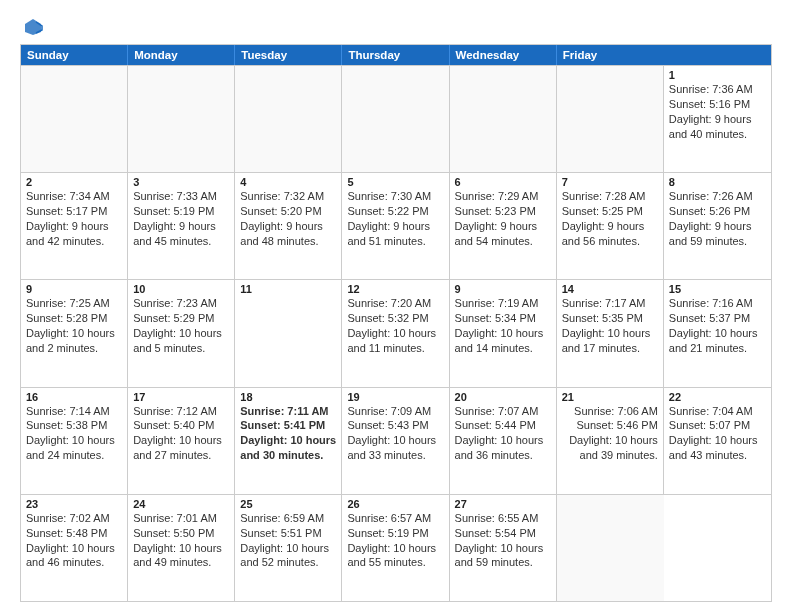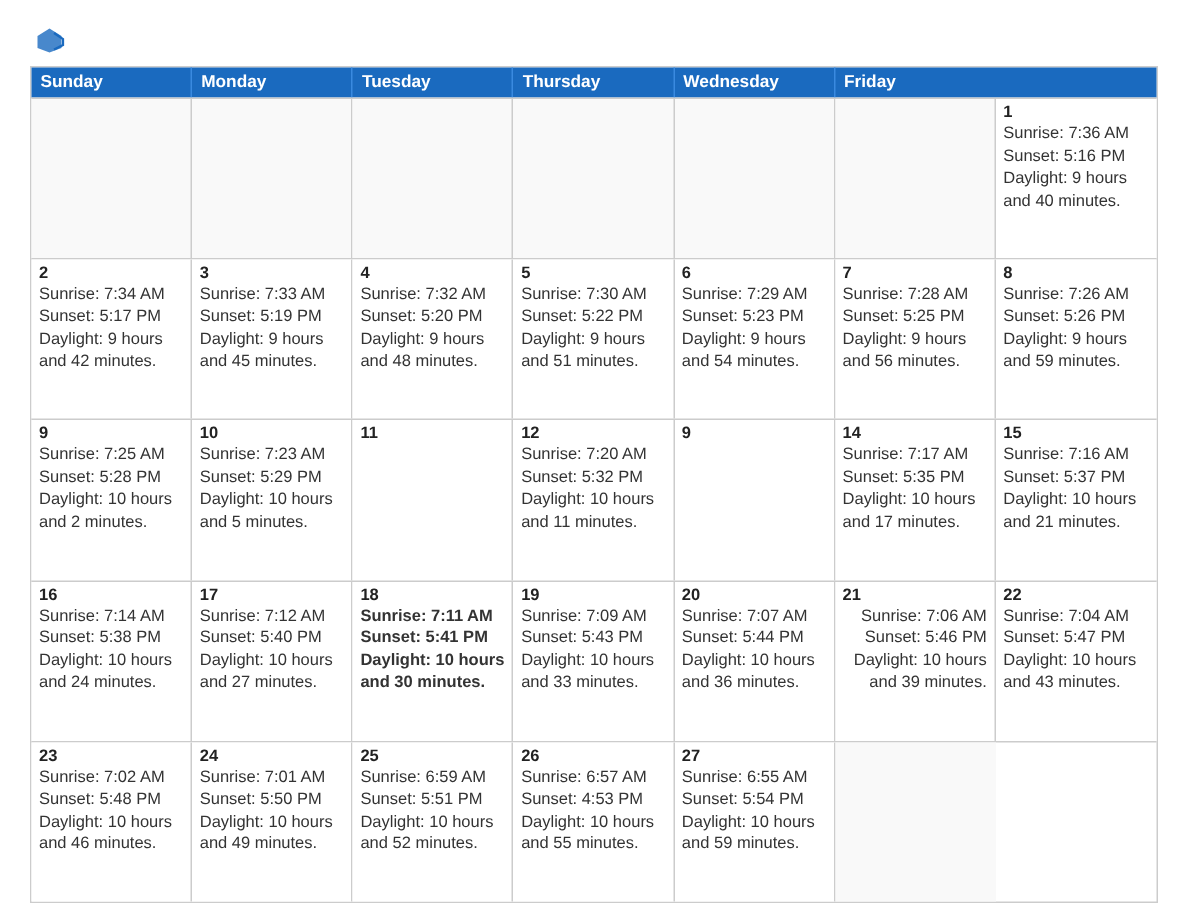--- a/index.html
+++ b/index.html
@@ -208,20 +208,23 @@
             <span class="day-num">11</span>
           </div>
           <div class="cal-cell">
             <span class="day-num">12</span>
             <div class="cell-text" style="white-space: pre-line;">Sunrise: 7:20 AM
 Sunset: 5:32 PM
 Daylight: 10 hours and 11 minutes.</div>
           </div>
           <div class="cal-cell">
             <span class="day-num">9</span>
+            <div class="cell-text" style="white-space: pre-line;">Sunrise: 7:19 AM
+Sunset: 5:34 PM
+Daylight: 10 hours and 14 minutes.</div>
           </div>
           <div class="cal-cell">
             <span class="day-num">14</span>
             <div class="cell-text" style="white-space: pre-line;">Sunrise: 7:17 AM
 Sunset: 5:35 PM
 Daylight: 10 hours and 17 minutes.</div>
           </div>
           <div class="cal-cell">
             <span class="day-num">15</span>
             <div class="cell-text" style="white-space: pre-line;">Sunrise: 7:16 AM
@@ -262,21 +265,21 @@
           </div>
           <div class="cal-cell">
             <span class="day-num">21</span>
             <div class="cell-text" style="white-space: pre-line; text-align: right;">Sunrise: 7:06 AM
 Sunset: 5:46 PM
 Daylight: 10 hours and 39 minutes.</div>
           </div>
           <div class="cal-cell">
             <span class="day-num">22</span>
             <div class="cell-text" style="white-space: pre-line;">Sunrise: 7:04 AM
-Sunset: 5:47 PM
+Sunset: 5:07 PM
 Daylight: 10 hours and 43 minutes.</div>
           </div>
         </div>
         <div class="cal-row">
           <div class="cal-cell">
             <span class="day-num">23</span>
             <div class="cell-text" style="white-space: pre-line;">Sunrise: 7:02 AM
 Sunset: 5:48 PM
 Daylight: 10 hours and 46 minutes.</div>
           </div>
@@ -288,21 +291,21 @@
           </div>
           <div class="cal-cell">
             <span class="day-num">25</span>
             <div class="cell-text" style="white-space: pre-line;">Sunrise: 6:59 AM
 Sunset: 5:51 PM
 Daylight: 10 hours and 52 minutes.</div>
           </div>
           <div class="cal-cell">
             <span class="day-num">26</span>
             <div class="cell-text" style="white-space: pre-line;">Sunrise: 6:57 AM
-Sunset: 4:53 PM
+Sunset: 5:19 PM
 Daylight: 10 hours and 55 minutes.</div>
           </div>
           <div class="cal-cell">
             <span class="day-num">27</span>
             <div class="cell-text" style="white-space: pre-line;">Sunrise: 6:55 AM
 Sunset: 5:54 PM
 Daylight: 10 hours and 59 minutes.</div>
           </div>
           <div class="cal-cell empty"></div>
         </div>

